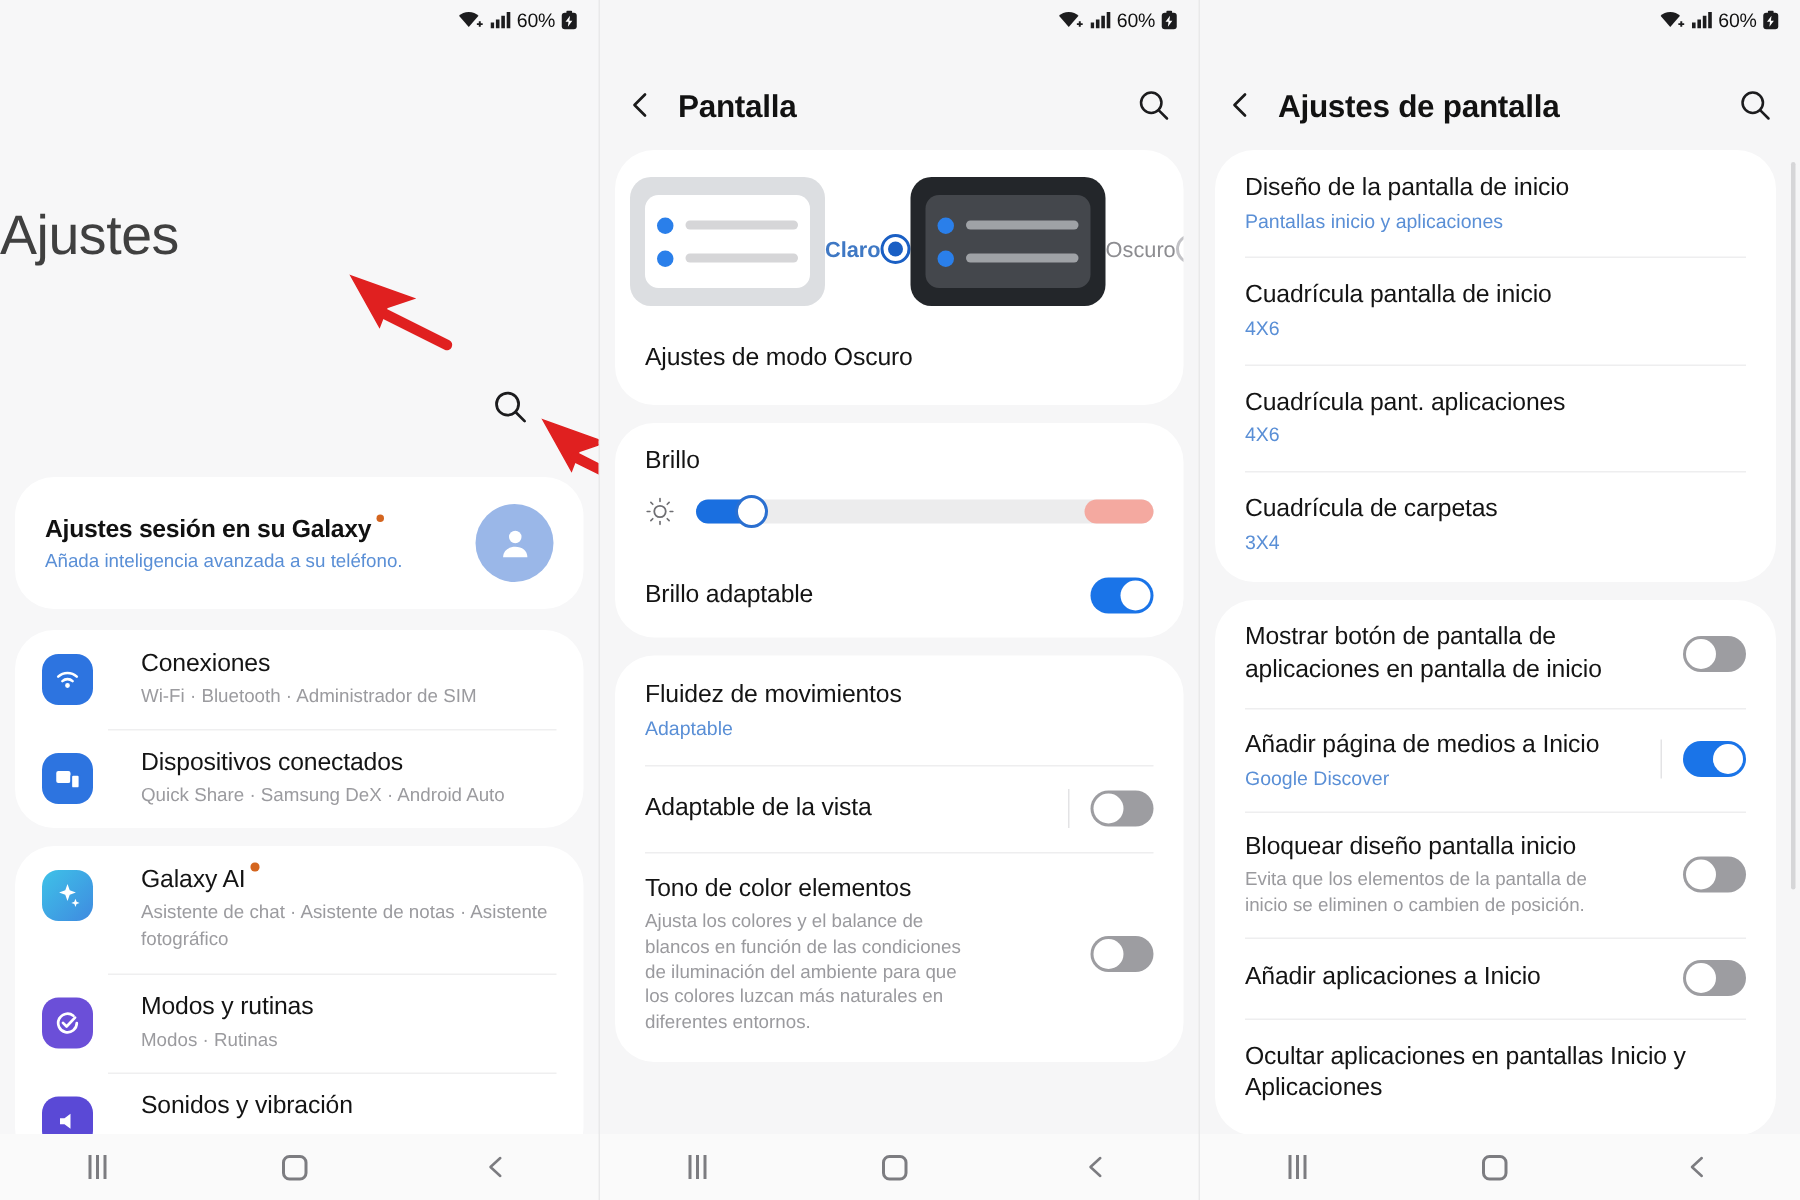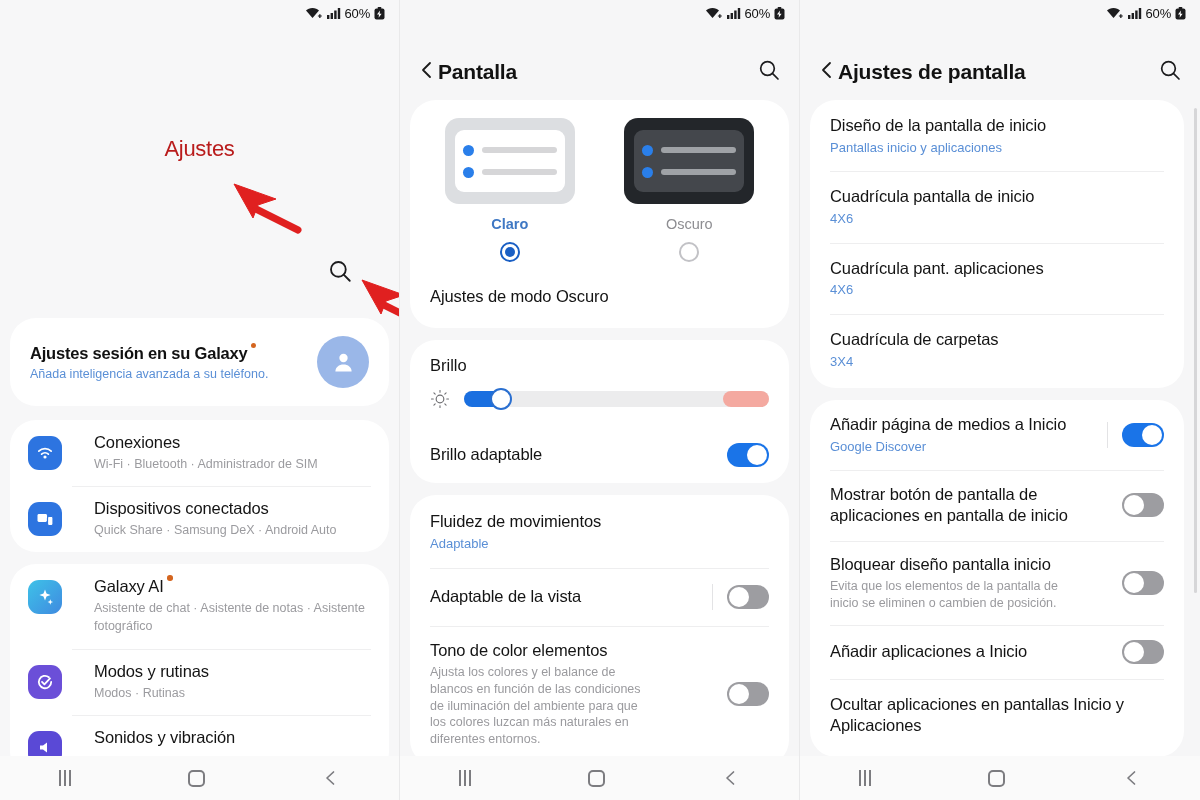--- a/index.html
+++ b/index.html
@@ -29,30 +29,30 @@
     height: 26px;
     display: flex; align-items: center; justify-content: flex-end;
     padding-right: 14px; gap: 4px;
     font-size: 12.5px; color: #1c1c1e;
   }
   .sb-icon { display: inline-flex; align-items: center; }
   .sb-pct { font-size: 13px; letter-spacing: -0.2px; color: #111; }
 
   
   .page-title-large {
-    font-size: 22px; font-weight: 400; color: #b91c1c;
-    text-align: center; margin-top: 110px; letter-spacing: -0.3px;
+    font-size: 37px; font-weight: 400; color: #404040;
+    margin-top: 110px; letter-spacing: -0.3px;
   }
   .search-row-1 {
     position: absolute; right: 46px; top: 258px;
   }
 
   .header {
     display: flex; align-items: center;
-    height: 56px; padding: 0 18px 0 16px; 
+    height: 56px; padding: 0 18px 0 16px; gap: 14px;
     margin-top: 18px;
   }
   .header .back { flex: 0 0 auto; cursor: pointer; }
   .header .htitle {
     font-size: 21px; font-weight: 700; color: #121212;
     letter-spacing: -0.2px; flex: 1 1 auto;
   }
   .header .hsearch { flex: 0 0 auto; }
 
   
@@ -145,21 +145,21 @@
     border-radius: 50%; background: #fff;
   }
   .toggle.on .knob { right: 2px; }
   .toggle.off .knob { left: 2px; }
   .tog-divider {
     width: 1px; height: 26px; background: #e3e3e5; margin-left: 10px; flex: 0 0 auto;
   }
 
   
   .theme-wrap { display: flex; padding: 18px 10px 6px 10px; }
-  .theme-col { flex: 1 1 0; display: flex; flex-direction: column; align-items: center; }
+  .theme-col { flex: 1 1 0; display: flex; flex-direction: row; align-items: center; }
   .thumb-light {
     width: 130px; height: 86px; border-radius: 14px; background: #dcdee1;
     padding: 12px 10px; position: relative;
   }
   .thumb-light .inner {
     background: #fff; border-radius: 9px; height: 100%; padding: 9px 8px;
     display: flex; flex-direction: column; gap: 11px; justify-content: center;
   }
   .thumb-dark {
     width: 130px; height: 86px; border-radius: 14px; background: #23262a;
@@ -602,34 +602,34 @@
       <div class="row" style="padding:15px 20px 18px 20px;">
         <div class="row-text">
           <div class="row-title">Cuadrícula de carpetas</div>
           <div class="row-sub blue">3X4</div>
         </div>
       </div>
     </div>
 
     <div class="card" style="margin-right:16px;">
       <div class="row" style="padding:14px 20px;">
+        <div class="row-text" style="max-width:250px;">
+          <div class="row-title">Mostrar botón de pantalla de aplicaciones en pantalla de inicio</div>
+        </div>
+        <div class="toggle off" style="margin-left:auto;">
+            <span class="knob"></span>
+          </div>
+      </div>
+      <div class="row" style="padding:14px 20px;">
         <div class="row-text">
           <div class="row-title">Añadir página de medios a Inicio</div>
           <div class="row-sub blue">Google Discover</div>
         </div>
         <div class="tog-divider"></div>
         <div class="toggle on">
-            <span class="knob"></span>
-          </div>
-      </div>
-      <div class="row" style="padding:14px 20px;">
-        <div class="row-text" style="max-width:250px;">
-          <div class="row-title">Mostrar botón de pantalla de aplicaciones en pantalla de inicio</div>
-        </div>
-        <div class="toggle off" style="margin-left:auto;">
             <span class="knob"></span>
           </div>
       </div>
       <div class="row" style="padding:13px 20px;">
         <div class="row-text" style="max-width:250px;">
           <div class="row-title">Bloquear diseño pantalla inicio</div>
           <div class="row-sub grey-desc">Evita que los elementos de la pantalla de inicio se eliminen o cambien de posición.</div>
         </div>
         <div class="toggle off" style="margin-left:auto;">
             <span class="knob"></span>

